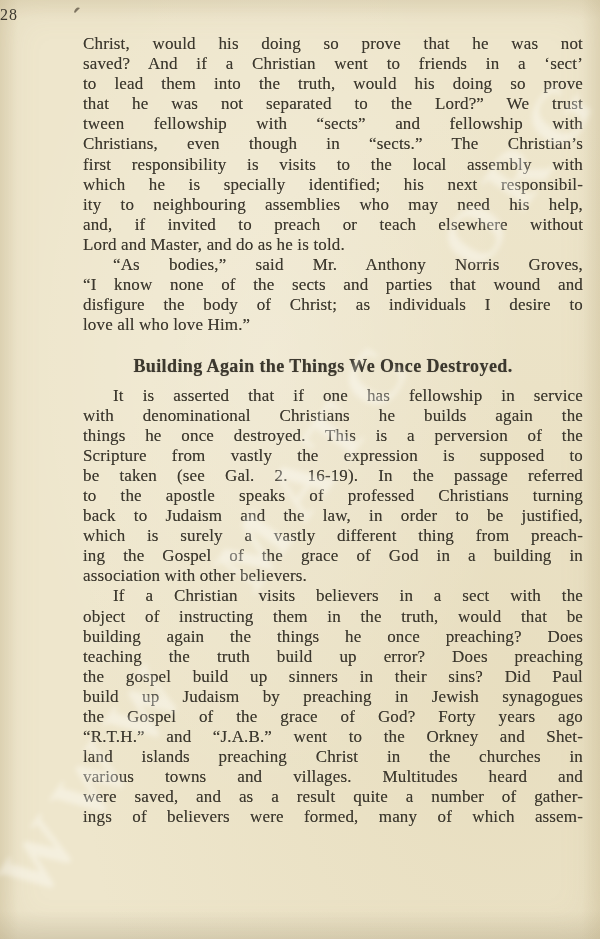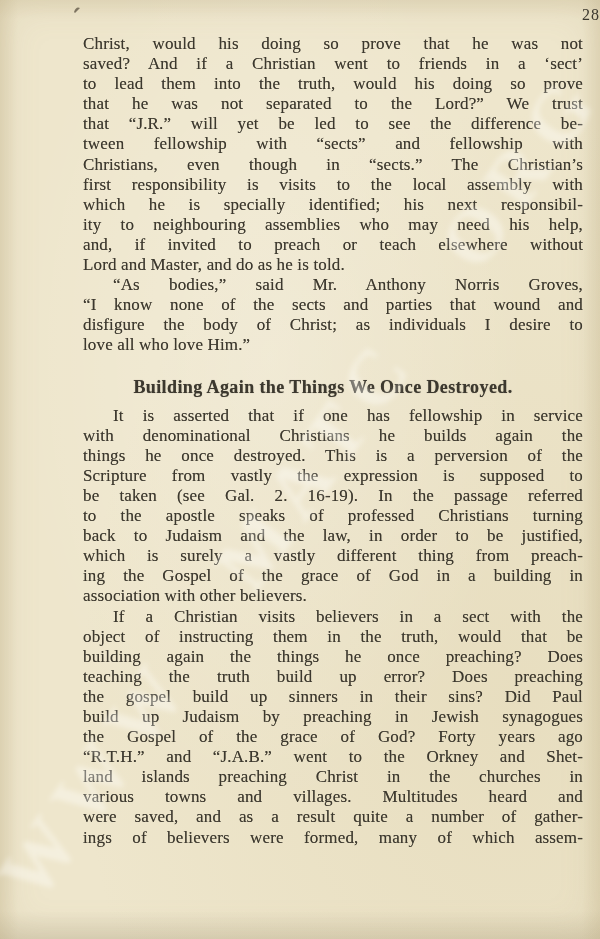--- a/index.html
+++ b/index.html
@@ -24,21 +24,21 @@
       linear-gradient(180deg, rgba(190,175,135,0.18) 0%, rgba(190,175,135,0) 2%, rgba(190,175,135,0) 97%, rgba(175,165,140,0.30) 100%),
       var(--page-bg, #eee6cc);
     box-shadow: inset 0 0 40px rgba(160,140,90,0.18);
     color: var(--ink, #3c382e);
   }
   .pagenum {
     position: absolute;
     top: 6px;
     left: 0;
     width: 100%;
-    text-align: right;
+    text-align: left;
     font-size: 16px;
     letter-spacing: 1px;
     color: var(--ink, #3c382e);
   }
   .ink-speck {
     position: absolute;
     top: 5px;
     left: 72px;
     width: 12px;
     height: 10px;
@@ -106,21 +106,20 @@
   </svg>
 
   <div class="pagenum">28</div>
 
   <div class="textblock" id="textblock">
       <div class="para">
         <div class="line">Christ, would his doing so prove that he was not</div>
         <div class="line">saved? And if a Christian went to friends in a ‘sect’</div>
         <div class="line">to lead them into the truth, would his doing so prove</div>
         <div class="line">that he was not separated to the Lord?” We trust</div>
-        <div class="line">that “J.R.” will yet be led to see the difference be-</div>
         <div class="line">tween fellowship with “sects” and fellowship with</div>
         <div class="line">Christians, even though in “sects.” The Christian’s</div>
         <div class="line">first responsibility is visits to the local assembly with</div>
         <div class="line">which he is specially identified; his next responsibil-</div>
         <div class="line">ity to neighbouring assemblies who may need his help,</div>
         <div class="line">and, if invited to preach or teach elsewhere without</div>
         <div class="line lastline">Lord and Master, and do as he is told.</div>
       </div>
       <div class="para indent">
         <div class="line">“As bodies,” said Mr. Anthony Norris Groves,</div>

